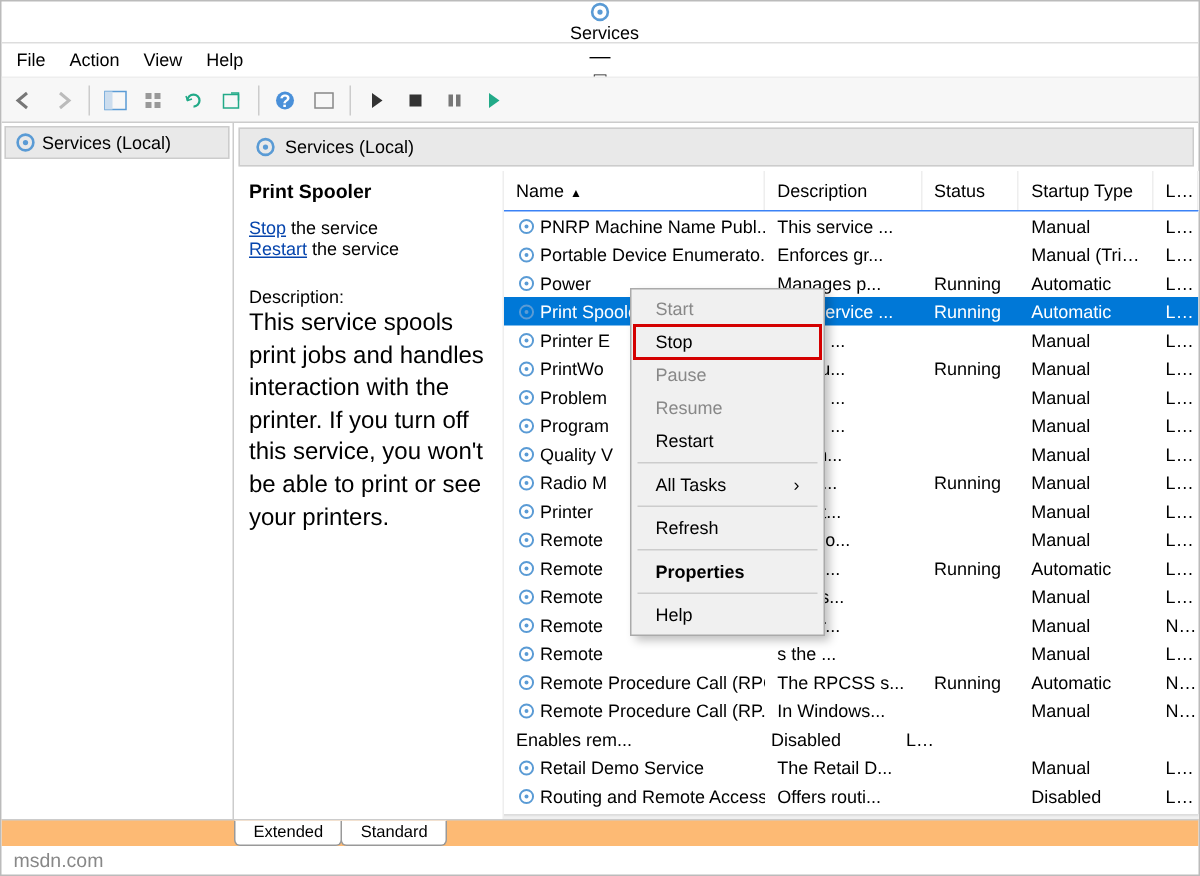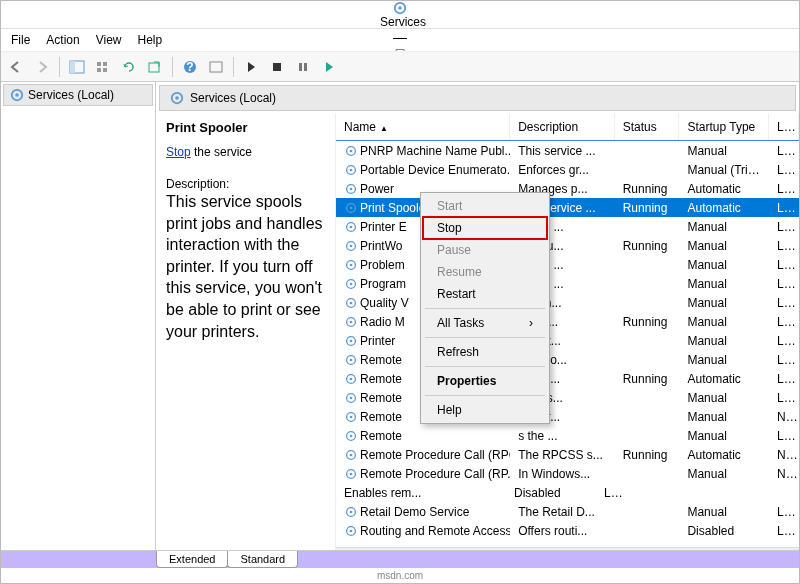--- a/index.html
+++ b/index.html
@@ -40,23 +40,23 @@
 .row .cell.status { width: 65px; }
 .row .cell.startup { width: 90px; }
 .row .cell.logon { width: 30px; }
 .gear { width: 14px; height: 14px; flex-shrink: 0; }
 .context-menu { position: absolute; left: 420px; top: 192px; width: 130px; background: #f0f0f0; border: 1px solid #aaa; box-shadow: 3px 3px 6px rgba(0,0,0,0.25); padding: 2px; z-index: 100; }
 .cm-item { padding: 4px 14px; font-size: 12px; display: flex; justify-content: space-between; align-items: center; }
 .cm-item.disabled { color: #888; }
 .cm-item.bold { font-weight: bold; }
 .cm-sep { height: 1px; background: #ccc; margin: 3px 2px; }
 .cm-item.highlight { outline: 2px solid #d40000; outline-offset: -1px; }
-.tabs { display: flex; border-top: 1px solid #ccc; padding-left: 155px; background: #c4b5fd; }
+.tabs { display: flex; border-top: 1px solid #ccc; padding-left: 155px; background: #fdba74; }
 .tabs .tab { border: 1px solid #999; border-top: none; padding: 2px 12px; font-size: 11px; background: #fff; border-radius: 0 0 4px 4px; margin-right: -1px; }
-.footer { font-size: 10px; text-align: center; padding: 2px 8px; color: #888; }
+.footer { font-size: 13px; text-align: left; padding: 2px 8px; color: #888; }
 .scrollbar-h { height: 15px; background: #f0f0f0; border-top: 1px solid #ddd; position: relative; }
 .scrollbar-h .arrow { position: absolute; top: 0; width: 14px; height: 15px; display: flex; align-items: center; justify-content: center; font-size: 9px; color: #666; }
 .scrollbar-h .arrow.left { left: 0; }
 .scrollbar-h .arrow.right { right: 0; }
 .sort-arrow { font-size: 8px; margin-left: 4px; }
 </style>
 </head>
 <body>
 
 <div class="titlebar">
@@ -169,20 +169,23 @@
           <circle cx="8" cy="8" r="2" fill="#5a9bd5"></circle>
         </svg>
       <span>Services (Local)</span>
     </div>
 
     <div class="rp-body">
       <div class="detailpane">
         <h3>Print Spooler</h3>
         <div>
           <a href="#">Stop</a><span> the service</span>
+        </div>
+        <div>
+          <a href="#">Restart</a><span> the service</span>
         </div>
         <div class="desc-label">Description:</div>
         <div class="desc-text">This service spools print jobs and handles interaction with the printer. If you turn off this service, you won't be able to print or see your printers.</div>
       </div>
 
       <div class="listpane">
         <div class="list-header">
           <div class="col col-name"><span>Name</span><span class="sort-arrow">▲</span></div>
           <div class="col col-desc">Description</div>
           <div class="col col-status">Status</div>

